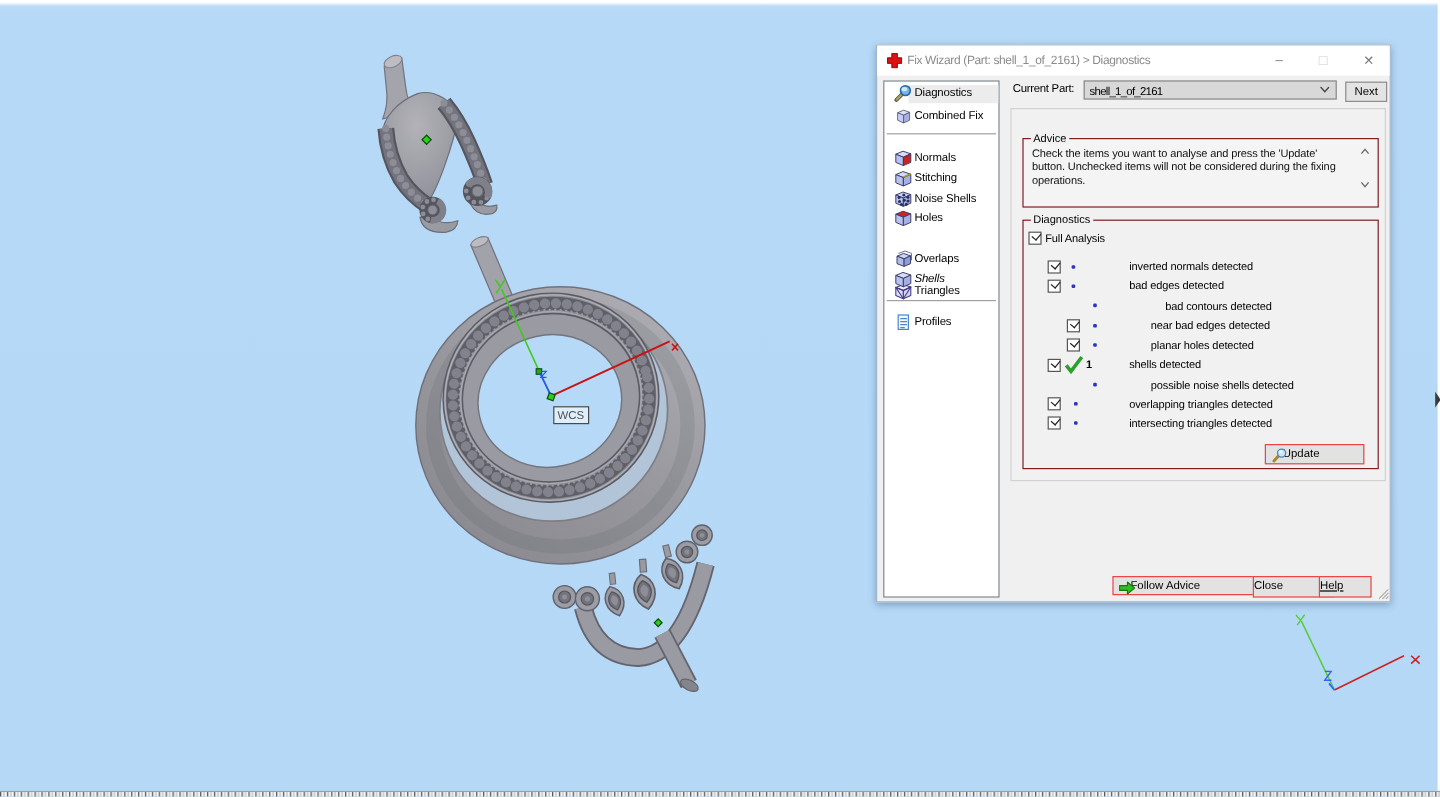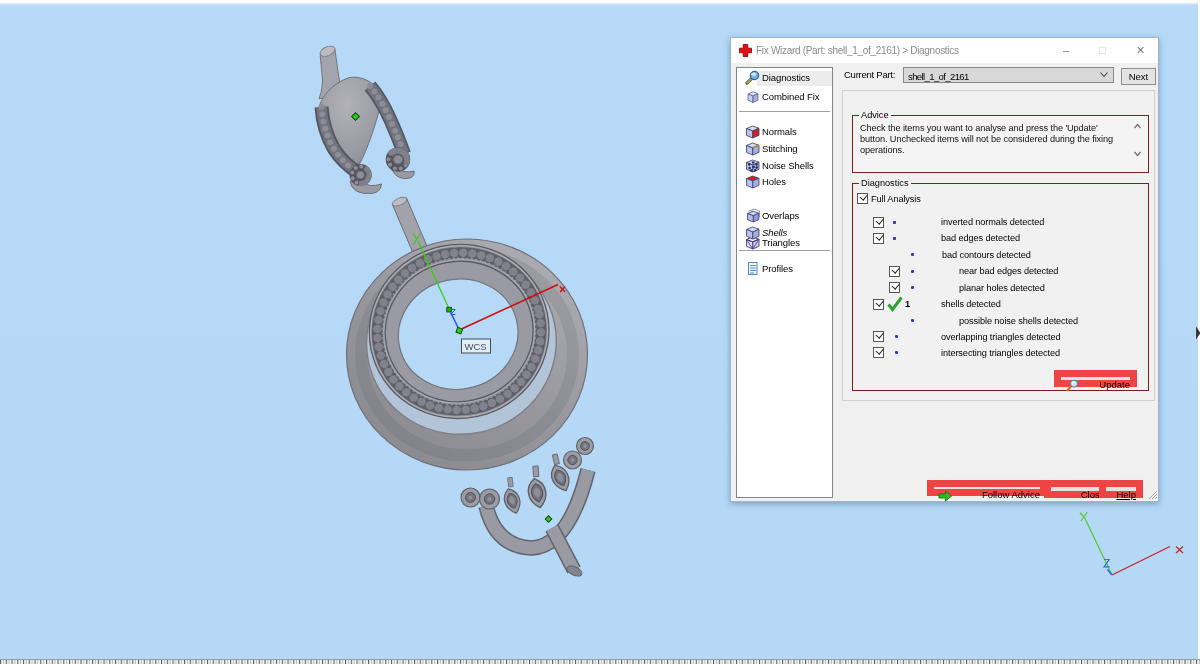--- a/index.html
+++ b/index.html
@@ -32,21 +32,21 @@
   .groupbox{position:absolute;border:1px solid #7f1d1d;}
   .gblabel{position:absolute;top:-6px;left:6px;background:#f1f1f1;padding:0 2px;font-size:9.2px;color:#000;}
   #advbox{left:121px;top:77px;width:295px;height:56px;background:#f4f4f4;}
   #advtext{position:absolute;left:7px;top:7px;width:258px;font-size:9.2px;letter-spacing:-0.1px;line-height:11px;color:#111;}
   #advsb{position:absolute;right:4px;top:4px;width:13px;height:40px;color:#666;font-size:9px;text-align:center;}
   #diagbox{left:121px;top:145px;width:295px;height:206px;}
   .cb{position:absolute;width:11px;height:11px;background:#fff;border:1px solid #555;box-sizing:border-box;}
   .cb:after{content:"";position:absolute;left:1.5px;top:0px;width:6px;height:3.5px;border-left:1.6px solid #222;border-bottom:1.6px solid #222;transform:rotate(-50deg);}
   .bullet{position:absolute;width:3px;height:3px;background:#2b35c0;border-radius:1px;}
   .rowtxt{position:absolute;font-size:9.2px;letter-spacing:-0.1px;color:#000;white-space:pre;}
-  .btn{position:absolute;background:#e2e2e2;border:7px solid #ef4444;box-sizing:border-box;font-size:9.5px;text-align:right;}
+  .btn{position:absolute;background:#e2e2e2;border:1px solid #ef4444;box-sizing:border-box;font-size:9.5px;text-align:left;}
 </style>
 </head>
 <body>
 <div id="viewport" class="abs"></div>
 <svg id="scene" class="abs" style="left:0;top:0" width="1200" height="664" viewBox="0 0 1200 664">
 <defs>
   <linearGradient id="gTor" x1="0.8" y1="0.1" x2="0.2" y2="0.95">
     <stop offset="0" stop-color="#aaaab0"></stop>
         <stop offset="0.5" stop-color="#97979d"></stop>
         <stop offset="1" stop-color="#8a8a90"></stop>
@@ -350,21 +350,21 @@
 
   <div class="cb" style="left:142px;top:178.5px;"></div>
   <div class="bullet" style="left:162px;top:182.5px;"></div>
   <div class="rowtxt" style="left:210px;top:179px;">inverted normals detected</div>
 
   <div class="cb" style="left:142px;top:194.5px;"></div>
   <div class="bullet" style="left:162px;top:198.5px;"></div>
   <div class="rowtxt" style="left:210px;top:195px;">bad edges detected</div>
 
   <div class="bullet" style="left:180px;top:215px;"></div>
-  <div class="rowtxt" style="left:211px;top:211.5px;">bad contours detected</div>
+  <div class="rowtxt" style="left:240px;top:211.5px;">bad contours detected</div>
 
   <div class="cb" style="left:158px;top:227.5px;"></div>
   <div class="bullet" style="left:180px;top:231.5px;"></div>
   <div class="rowtxt" style="left:228px;top:228px;">near bad edges detected</div>
 
   <div class="cb" style="left:158px;top:244px;"></div>
   <div class="bullet" style="left:180px;top:248px;"></div>
   <div class="rowtxt" style="left:228px;top:244.5px;">planar holes detected</div>
 
   <div class="cb" style="left:142px;top:260.5px;"></div>

